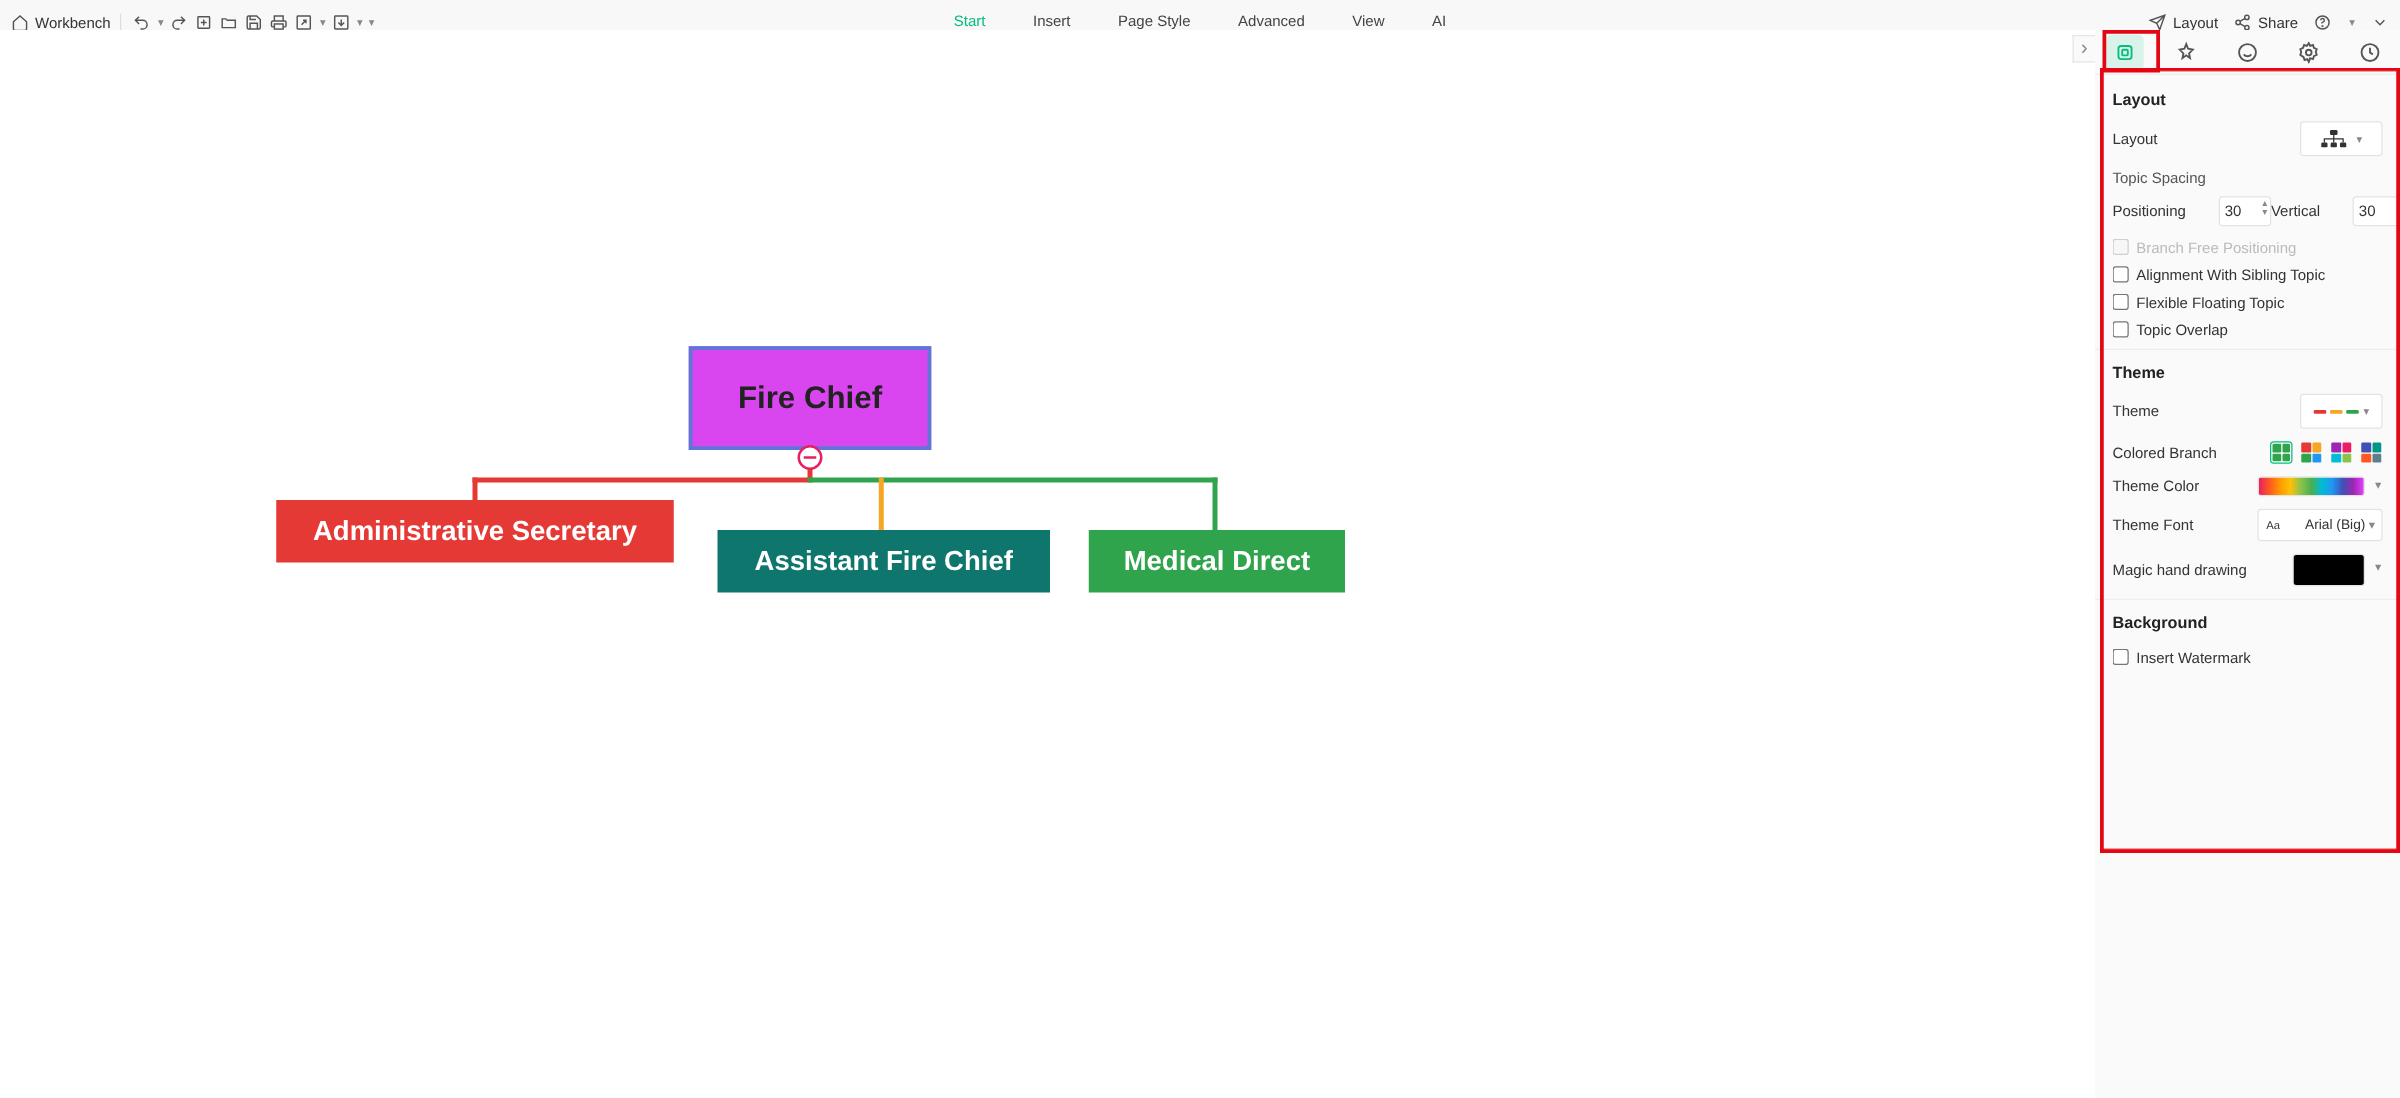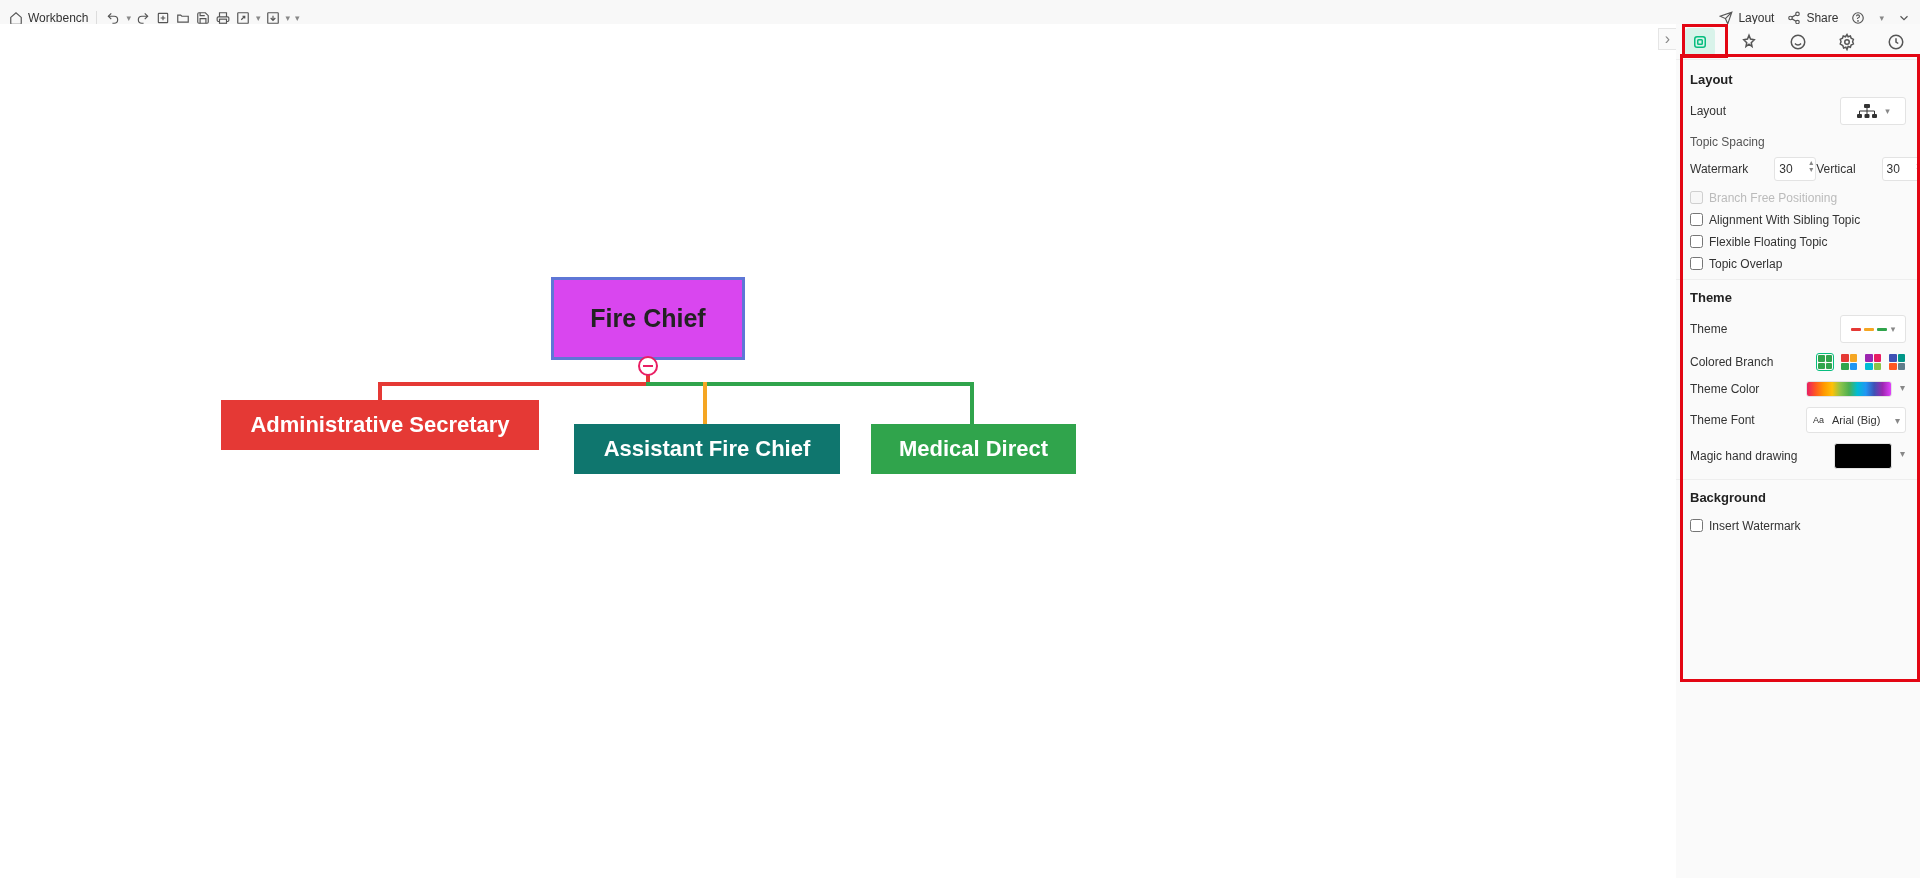--- a/index.html
+++ b/index.html
@@ -57,21 +57,21 @@
 .check-row input { width:13px; height:13px;}
 .disabled { color:#bbb; }
 hr.div { border:none; border-top:1px solid #eee; margin:8px -14px 10px;}
 .theme-swatch { width:66px; height:28px; background:#fff; border:1px solid #e3e3e3; border-radius:3px; display:flex; align-items:center; justify-content:center; gap:3px; cursor:pointer;}
 .ts { width:10px; height:3px; border-radius:1px;}
 .cb-row { display:flex; gap:6px;}
 .cb { width:18px; height:18px; border-radius:3px; display:grid; grid-template:1fr 1fr/1fr 1fr; gap:1px; padding:1px; cursor:pointer;}
 .cb span { border-radius:1px;}
 .color-bar { width:86px; height:16px; background:linear-gradient(to right,#e91e63,#ff5722,#ff9800,#ffc107,#8bc34a,#4caf50,#00bcd4,#2196f3,#3f51b5,#9c27b0,#e040fb); border:1px solid #e3e3e3; border-radius:3px; cursor:pointer; position:relative;}
 .color-bar::after{ content:"▾"; position:absolute; right:-14px; top:0; font-size:10px; color:#888;}
-.font-select { width:100px; height:26px; background:#fff; border:1px solid #e3e3e3; border-radius:3px; display:flex; align-items:center; padding:0 6px; gap:8px; font-size:11px; cursor:pointer; position:relative;}
+.font-select { width:100px; height:26px; background:#fff; border:1px solid #e3e3e3; border-radius:3px; display:flex; align-items:center; padding:0 6px; gap:20px; font-size:11px; cursor:pointer; position:relative;}
 .font-select::after{ content:"▾"; position:absolute; right:5px; font-size:10px; color:#888;}
 .color-swatch { width:58px; height:26px; background:#000; border:1px solid #e3e3e3; border-radius:3px; cursor:pointer; position:relative;}
 .color-swatch::after{ content:"▾"; position:absolute; right:-14px; top:4px; font-size:10px; color:#888;}
 .bg-options { display:flex; gap:14px; margin-top:6px; }
 .bg-opt { display:flex; flex-direction:column; align-items:center; gap:4px; font-size:11px; cursor:pointer; color:#555; padding:4px 6px; border-radius:4px;}
 .bg-opt.active { background:#e9f7f1; color:#06bd7e;}
 .bg-opt .bi { width:20px; height:20px; border:2px solid currentColor; border-radius:3px; display:flex; align-items:center; justify-content:center;}
 .bg-opt .bi.diag { background:linear-gradient(45deg,transparent 45%, currentColor 45%, currentColor 55%, transparent 55%);}
 .bg-opt .bi.fill { background: #06bd7e; border-color:#06bd7e;}
 .bg-opt .bi.tex { background:repeating-linear-gradient(45deg,#06bd7e,#06bd7e 2px,transparent 2px,transparent 4px); border-color:#888;}
@@ -142,20 +142,28 @@
       </span>
       <span class="caret">▾</span>
     <span class="tb-icon">
         <svg viewBox="0 0 24 24" fill="none" stroke="currentColor" stroke-width="2">
           <rect x="3" y="3" width="18" height="18" rx="1"></rect>
           <path d="M8 12l4 4 4-4M12 8v8"></path>
         </svg>
       </span>
       <span class="caret">▾</span>
     <span class="caret">▾</span>
+  </div>
+  <div class="toolbar-center">
+    <span class="menu-item active">Start</span>
+    <span class="menu-item">Insert</span>
+    <span class="menu-item">Page Style</span>
+    <span class="menu-item">Advanced</span>
+    <span class="menu-item">View</span>
+    <span class="menu-item">AI</span>
   </div>
   <div class="toolbar-right">
     <span class="wb">
       <span class="tb-icon">
           <svg viewBox="0 0 24 24" fill="none" stroke="currentColor" stroke-width="2">
             <path d="M22 2L11 13M22 2l-7 20-4-9-9-4 20-7z"></path>
           </svg>
         </span>
       <span>Layout</span>
     </span>
@@ -255,21 +263,21 @@
           <rect x="8.5" y="10" width="5" height="4" rx="1" fill="#333"></rect>
           <rect x="16" y="10" width="5" height="4" rx="1" fill="#333"></rect>
           <path d="M11 4v3M3.5 10V7h15v3M11 7v3" stroke="#333" stroke-width="1" fill="none"></path>
         </svg>
       <span class="caret">▾</span>
     </div>
   </div>
   <div class="sublabel">Topic Spacing</div>
   <div class="spacing-row">
     <div class="grp">
-      <span>Watermark</span>
+      <span>Positioning</span>
       <div class="spin">
           <span>30</span>
           <span class="arrows">
             <span>▴</span>
             <span>▾</span>
           </span>
         </div>
     </div>
     <div class="grp">
       <span>Vertical</span>

